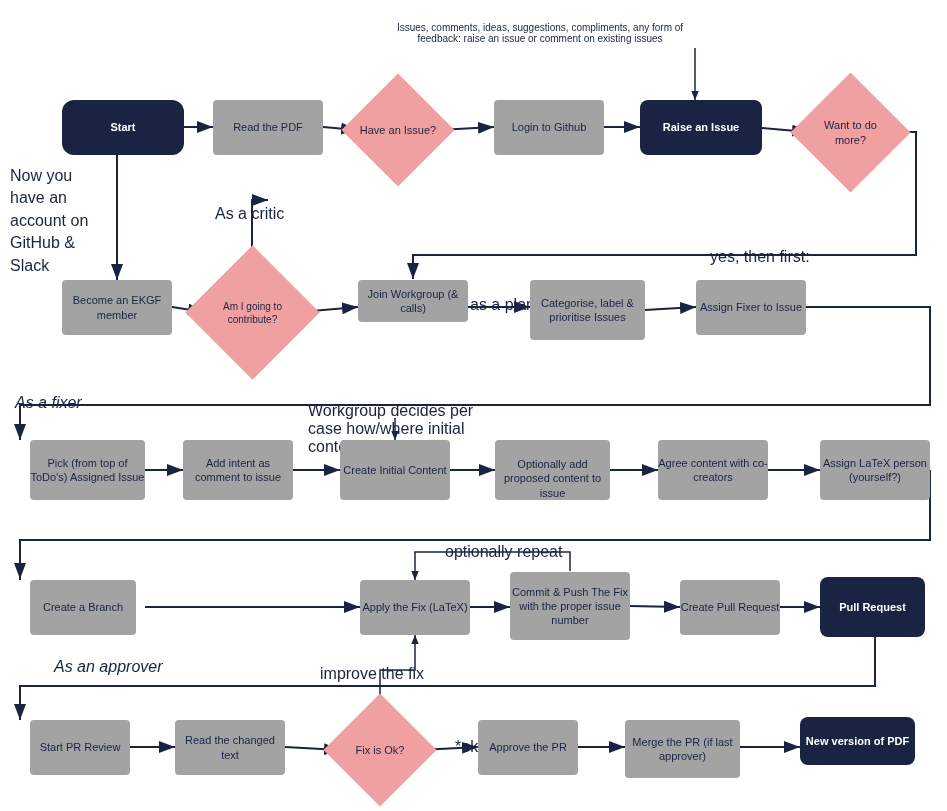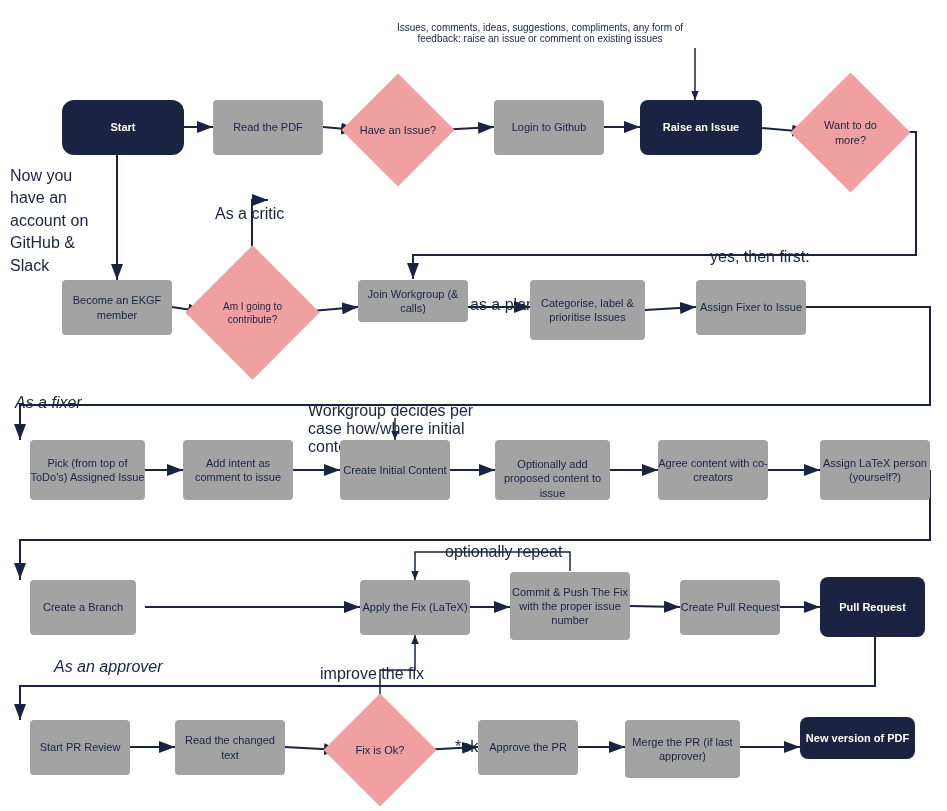--- a/index.html
+++ b/index.html
@@ -294,17 +294,17 @@
   </div>
 
   <div class="node node-rect-light" style="left:478px; top:720px; width:100px; height:55px;">
     <span>Approve the PR</span>
   </div>
 
   <div class="node node-rect-light" style="left:625px; top:720px; width:115px; height:58px;">
     <span>Merge the PR (if last approver)</span>
   </div>
 
-  <div class="node node-rect-dark" style="left:800px; top:717px; width:115px; height:42px; border-radius:8px;">
+  <div class="node node-rect-dark" style="left:800px; top:717px; width:115px; height:48px; border-radius:8px;">
     <span>New version of PDF</span>
   </div>
 
 </div>
 
 </body></html>

